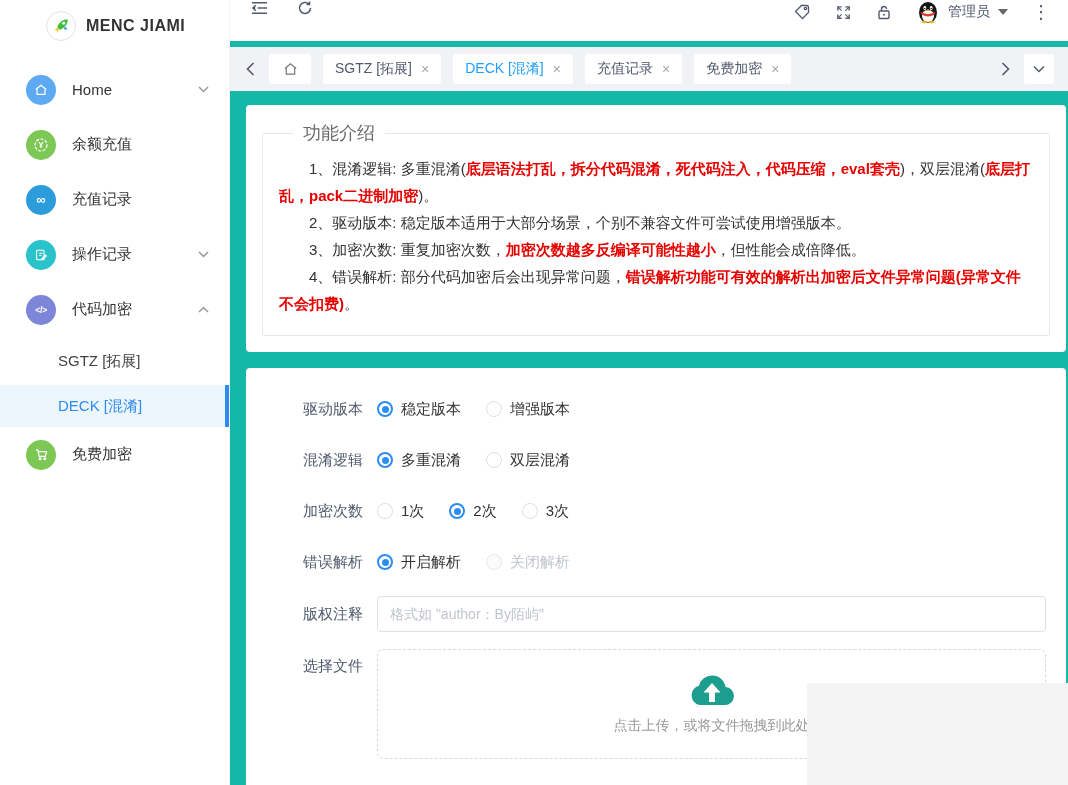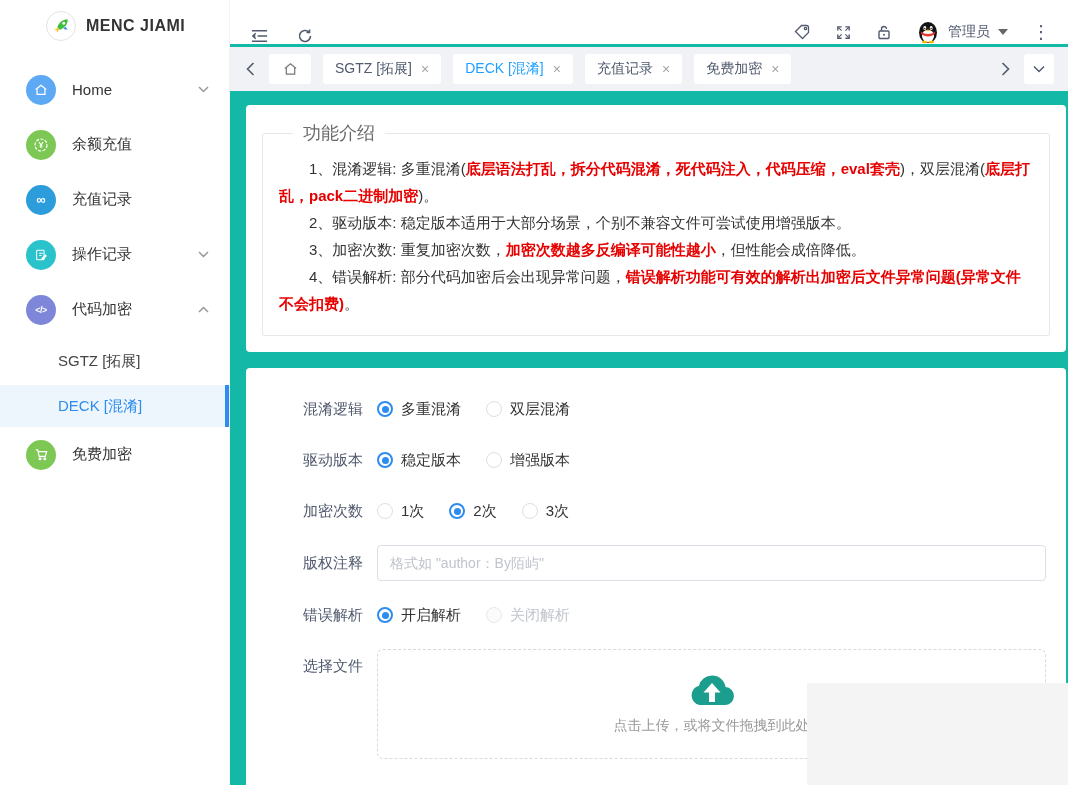--- a/index.html
+++ b/index.html
@@ -26,22 +26,22 @@
   .menu-label { flex:1; font-size:15px; color:#333; }
   .menu-chev { margin-right:20px; color:#999; display:flex; }
   .sub-item { height:42px; display:flex; align-items:center; padding-left:58px;
     font-size:15px; color:#444; cursor:pointer; }
   .sub-item.active { color:#2d8cf0; background:#eef6fd; border-right:4px solid #2d8cf0; }
   .ico-glyph { font-size:13px; font-weight:bold; line-height:1; }
   .ico-code-glyph { font-size:9px; font-weight:bold; letter-spacing:-.5px; }
 
   
   .main { flex:1; display:flex; flex-direction:column; min-width:0; }
-  .topbar { height:47px; background:#fff; display:flex; align-items:flex-end;
-    padding:0 18px 0 20px; border-bottom:3px solid #14b8a6; }
+  .topbar { height:47px; background:#fff; display:flex; align-items:flex-start;
+    padding:0 18px 0 20px; border-bottom:6px solid #14b8a6; }
   .tb-ico { display:flex; align-items:center; color:#515a6e; cursor:pointer; }
   .tb-left { display:flex; align-items:center; gap:28px; }
   .tb-right { margin-left:auto; display:flex; align-items:center; gap:24px; }
   .user-chip { display:flex; align-items:center; gap:8px; cursor:pointer; }
   .user-name { font-size:14px; color:#515a6e; }
   .caret-down { width:0; height:0; border-left:5px solid transparent; border-right:5px solid transparent;
     border-top:6px solid #666; }
   .vdots { font-size:18px; color:#515a6e; line-height:1; cursor:pointer; }
 
   
@@ -310,83 +310,83 @@
           <p class="intro-line"><span>2、驱动版本: 稳定版本适用于大部分场景，个别不兼容文件可尝试使用增强版本。</span></p>
           <p class="intro-line"><span>3、加密次数: 重复加密次数，</span><span class="em">加密次数越多反编译可能性越小</span><span>，但性能会成倍降低。</span></p>
           <p class="intro-line"><span>4、错误解析: 部分代码加密后会出现异常问题，</span><span class="em">错误解析功能可有效的解析出加密后文件异常问题(异常文件不会扣费)</span><span>。</span></p>
         </fieldset>
       </section>
 
       <section class="form-card">
         <div class="form-body">
 
           <div class="form-row">
+            <label class="form-label">驱动版本</label>
+            <div class="controls">
+              <label class="radio-option">
+                <span class="radio checked"></span>
+                <span class="radio-label">稳定版本</span>
+              </label>
+              <label class="radio-option">
+                <span class="radio"></span>
+                <span class="radio-label">增强版本</span>
+              </label>
+            </div>
+          </div>
+
+          <div class="form-row">
             <label class="form-label">混淆逻辑</label>
             <div class="controls">
               <label class="radio-option">
                 <span class="radio checked"></span>
                 <span class="radio-label">多重混淆</span>
               </label>
               <label class="radio-option">
                 <span class="radio"></span>
                 <span class="radio-label">双层混淆</span>
               </label>
             </div>
           </div>
 
           <div class="form-row">
-            <label class="form-label">驱动版本</label>
-            <div class="controls">
-              <label class="radio-option">
-                <span class="radio checked"></span>
-                <span class="radio-label">稳定版本</span>
-              </label>
-              <label class="radio-option">
-                <span class="radio"></span>
-                <span class="radio-label">增强版本</span>
-              </label>
-            </div>
-          </div>
-
-          <div class="form-row">
             <label class="form-label">加密次数</label>
             <div class="controls">
               <label class="radio-option">
                 <span class="radio"></span>
                 <span class="radio-label">1次</span>
               </label>
               <label class="radio-option">
                 <span class="radio checked"></span>
                 <span class="radio-label">2次</span>
               </label>
               <label class="radio-option">
                 <span class="radio"></span>
                 <span class="radio-label">3次</span>
               </label>
-            </div>
-          </div>
-
-          <div class="form-row">
-            <label class="form-label">版权注释</label>
-            <div class="controls">
-              <input class="text-input" type="text" placeholder="格式如 &quot;author：By陌屿&quot;" style="">
             </div>
           </div>
 
           <div class="form-row">
             <label class="form-label">错误解析</label>
             <div class="controls">
               <label class="radio-option">
                 <span class="radio checked"></span>
                 <span class="radio-label">开启解析</span>
               </label>
               <label class="radio-option disabled">
                 <span class="radio"></span>
                 <span class="radio-label">关闭解析</span>
               </label>
+            </div>
+          </div>
+
+          <div class="form-row">
+            <label class="form-label">版权注释</label>
+            <div class="controls">
+              <input class="text-input" type="text" placeholder="格式如 &quot;author：By陌屿&quot;" style="">
             </div>
           </div>
 
           <div class="form-row top">
             <label class="form-label">选择文件</label>
             <div class="controls">
               <div class="upload-area">
                 <span style="display:flex;">
                   <svg width="46" height="34" viewBox="0 0 46 34">
                     <path d="M36.5 13.1A13.4 13.4 0 0 0 23 1.5a13.4 13.4 0 0 0-13 10.2A9.9 9.9 0 0 0 10.5 31h25a8.9 8.9 0 0 0 1-17.9z" fill="#1c9e8e"></path>

